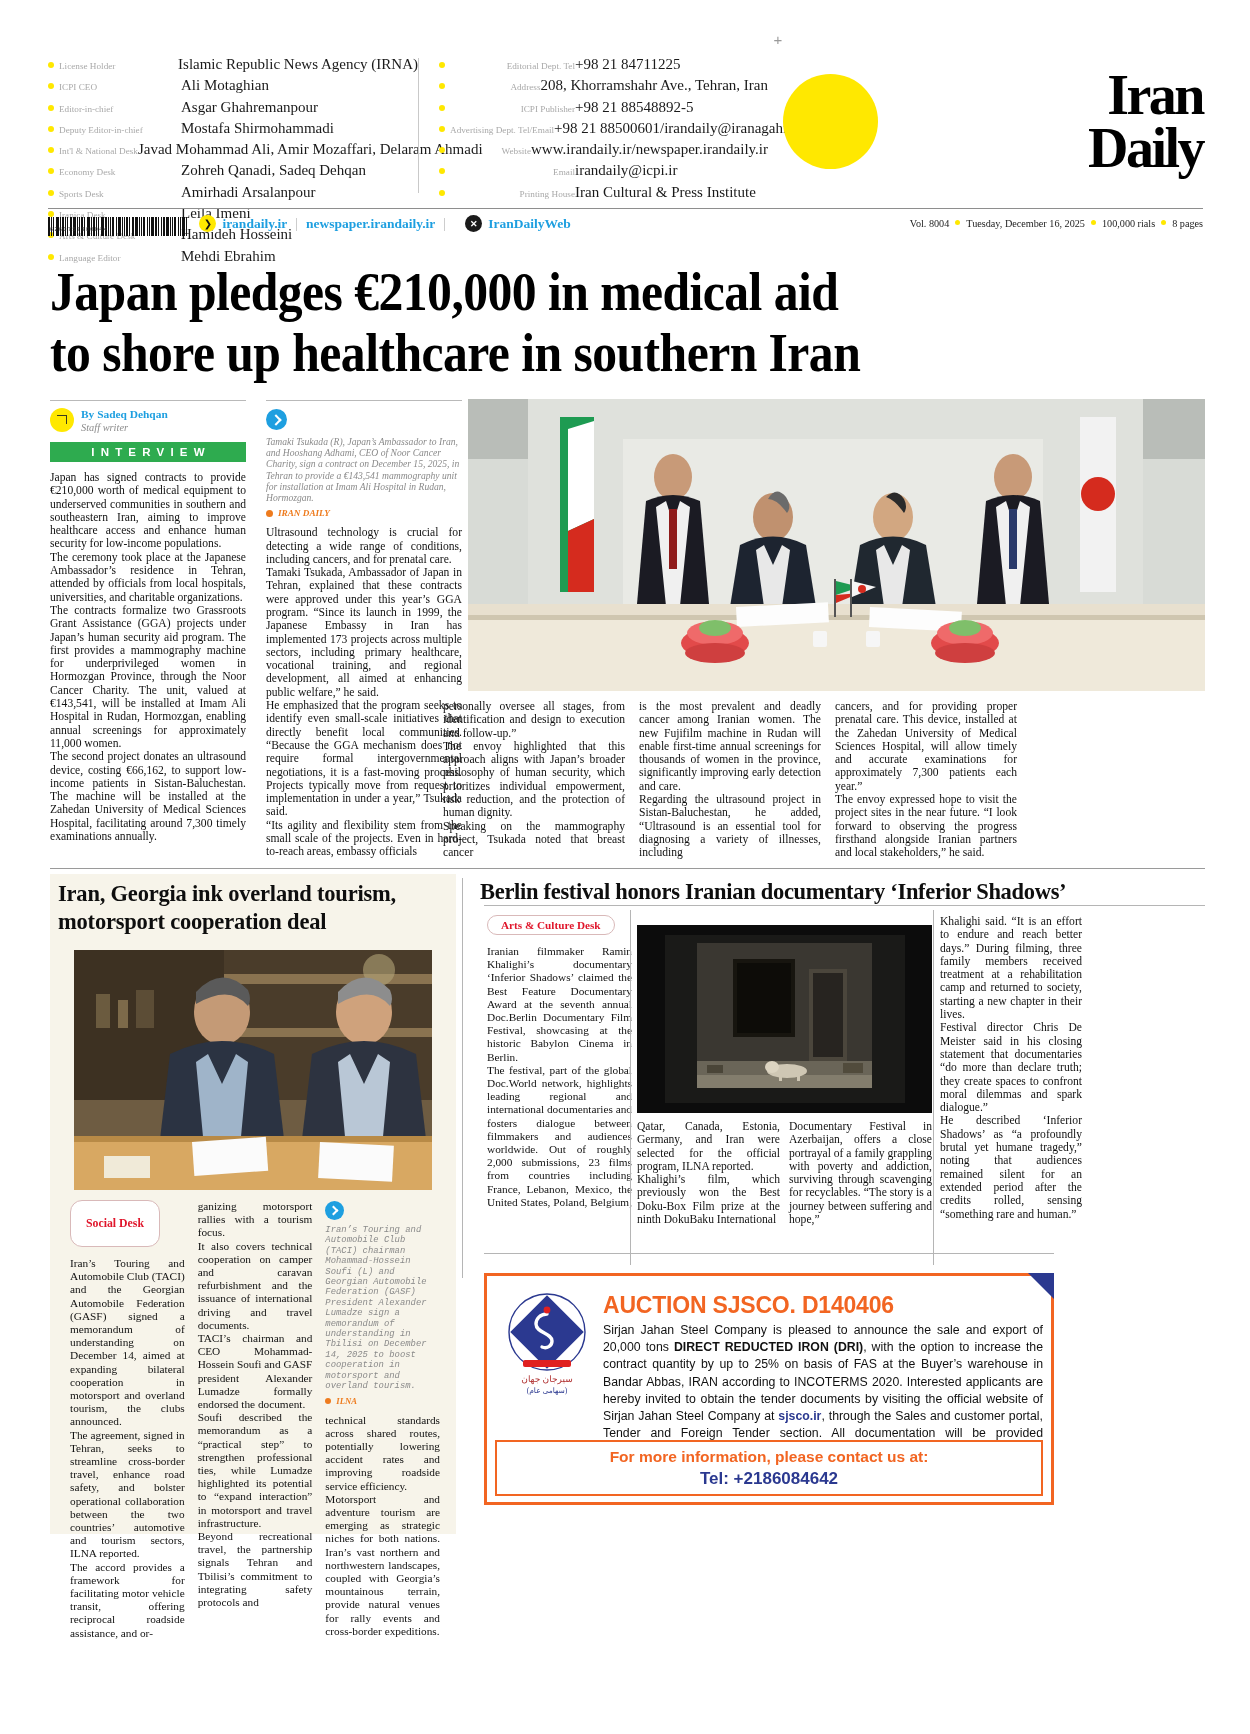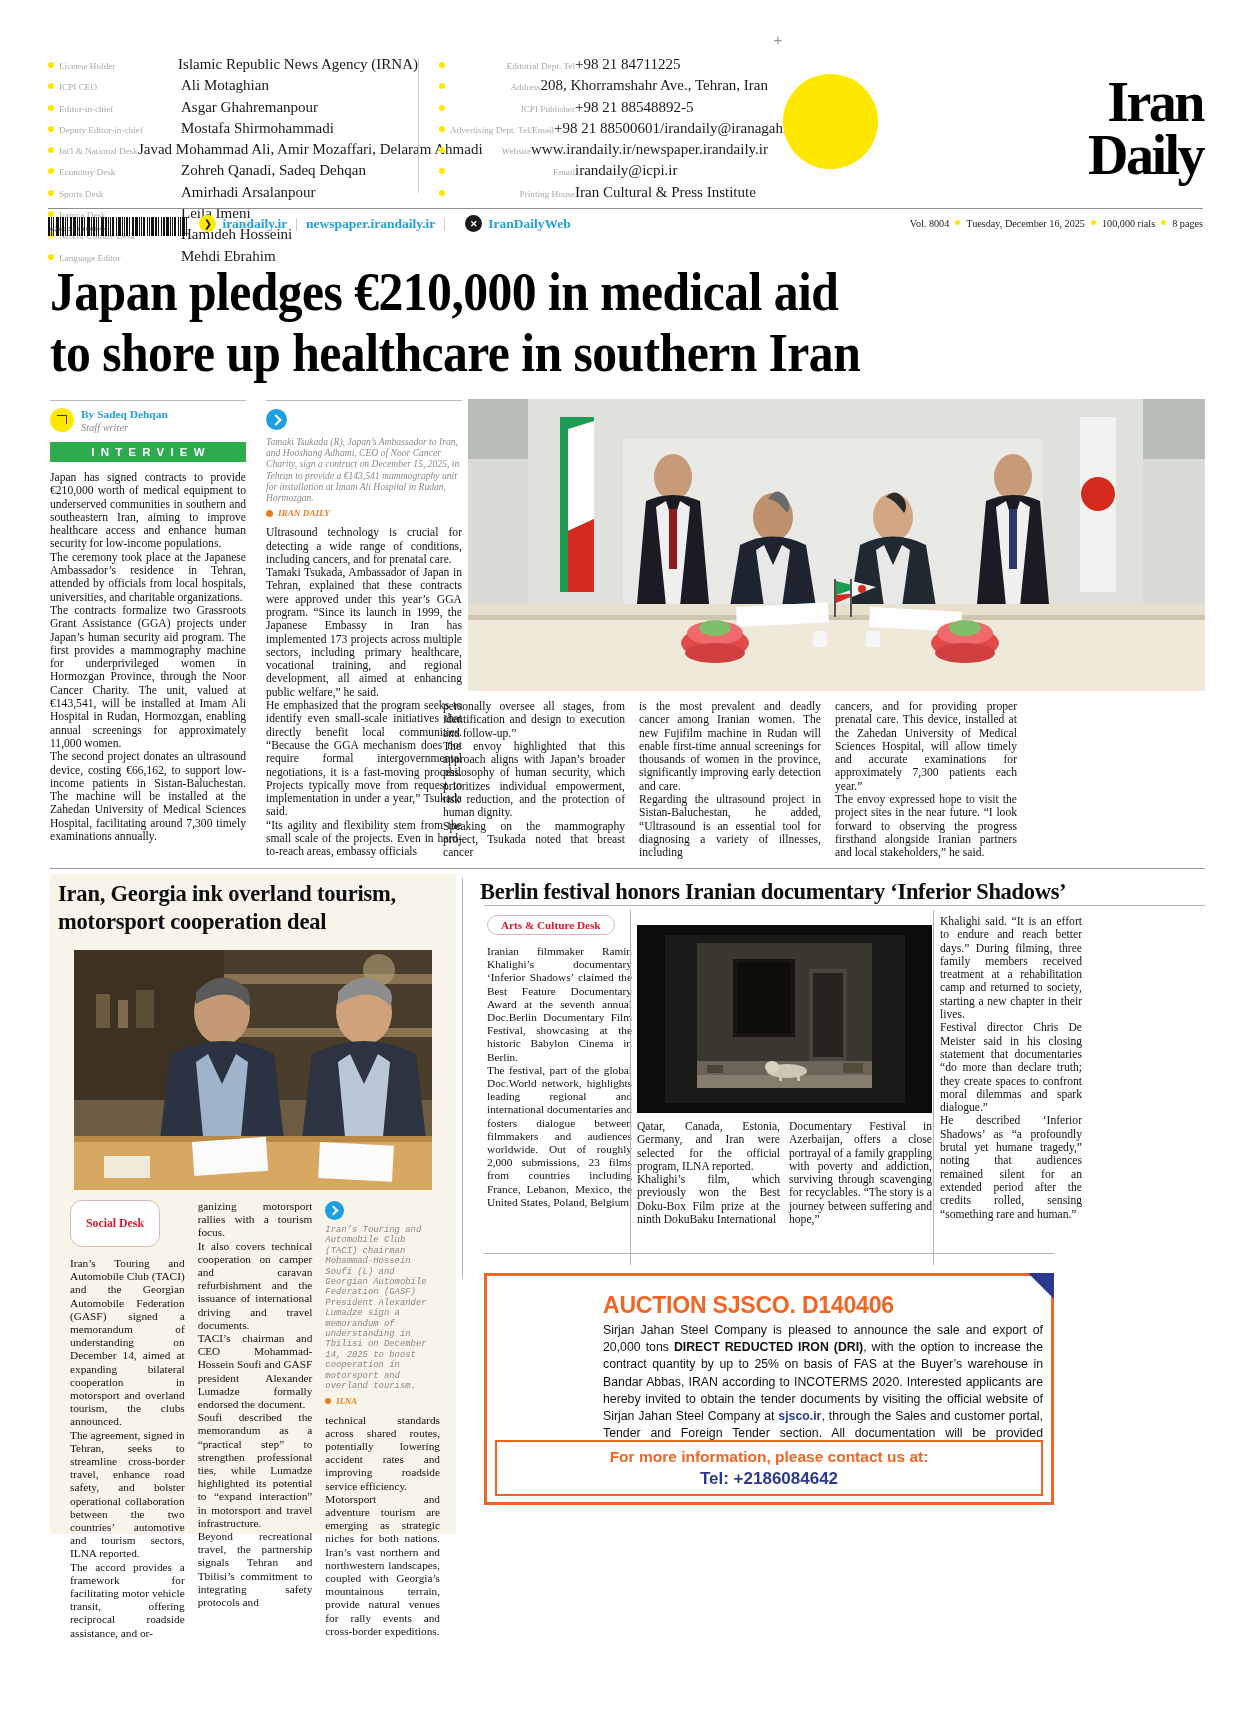--- a/index.html
+++ b/index.html
@@ -48,21 +48,21 @@
 
   
   .logo-wrap {
     position: absolute; right: 0px; top: 6px; width: 420px; height: 120px;
   }
   .logo-dot {
     position: absolute; left: 0px; top: 10px;
     width: 95px; height: 95px; border-radius: 50%; background: #ffe800;
   }
   .logo-text {
-    position: absolute; right: 0px; top: 12px;
+    position: absolute; right: 0px; top: 5px;
     text-align: right;
     font-family: "Liberation Serif", serif;
     font-weight: bold; color: #000;
     letter-spacing: -2.5px;
   }
   .logo-l1 { font-size: 56px; line-height: 53px; }
   .logo-l2 { font-size: 56px; line-height: 53px; }
 
   .rule { background: #9a9a9a; position: absolute; }
 
@@ -717,20 +717,31 @@
       <p>Documentary Festival in Azerbaijan, offers a close portrayal of a family grappling with poverty and addiction, surviving through scavenging for recyclables. “The story is a journey between suffering and hope,”</p>
     </div>
   <div style="position:absolute; left:940px; top:915px; width:142px;" class="body-col" id="art4">
       <p>Khalighi said. “It is an effort to endure and reach better days.” During filming, three family members received treatment at a rehabilitation camp and returned to society, starting a new chapter in their lives.</p>
       <p>Festival director Chris De Meister said in his closing statement that documentaries “do more than declare truth; they create spaces to confront moral dilemmas and spark dialogue.”</p>
       <p>He described ‘Inferior Shadows’ as “a profoundly brutal yet humane tragedy,” noting that audiences remained silent for an extended period after the credits rolled, sensing “something rare and human.”</p>
     </div>
 
   <div class="ad">
     <div class="ad-corner"></div>
+    <div class="ad-logo">
+      <svg width="92" height="110" viewBox="0 0 92 110">
+        <circle cx="46" cy="42" r="38" fill="none" stroke="#2b3990" stroke-width="1.4"></circle>
+        <rect x="20" y="16" width="52" height="52" transform="rotate(45 46 42)" fill="#2b3990"></rect>
+        <path d="M46 24 c-7 0 -11 5 -11 10 c0 9 16 9 16 17 c0 5 -5 8 -10 6" stroke="#fff" stroke-width="3.4" fill="none" stroke-linecap="round"></path>
+        <circle cx="46" cy="20" r="3.4" fill="#e02020"></circle>
+        <rect x="22" y="70" width="48" height="7" rx="2" fill="#e02020"></rect>
+        <text x="46" y="92" font-size="9" fill="#b03030" text-anchor="middle" font-family="'Liberation Serif',serif">سيرجان جهان</text>
+        <text x="46" y="103" font-size="7.5" fill="#2b3990" text-anchor="middle" font-family="'Liberation Serif',serif">(سهامی عام)</text>
+      </svg>
+    </div>
     <div class="ad-title">AUCTION SJSCO. D140406</div>
     <div class="ad-body">
       <span>Sirjan Jahan Steel Company is pleased to announce the sale and export of 20,000 tons </span><b>DIRECT REDUCTED IRON (DRI)</b><span>, with the option to increase the contract quantity by up to 25% on basis of FAS at the Buyer’s warehouse in Bandar Abbas, IRAN according to INCOTERMS 2020. Interested applicants are hereby invited to obtain the tender documents by visiting the official website of Sirjan Jahan Steel Company at </span><span class="blue">sjsco.ir</span><span>, through the Sales and customer portal, Tender and Foreign Tender section.</span>
       <span>All documentation will be provided electronically.</span>
       <span>All bids on conformity to tender instruction should be submitted no later than </span><b>Monday, December 22, 2025.</b>
     </div>
     <div class="ad-foot">
       <div class="ad-foot-l1">For more information, please contact us at:</div>
       <div class="ad-foot-l2">Tel: +2186084642</div>
     </div>

